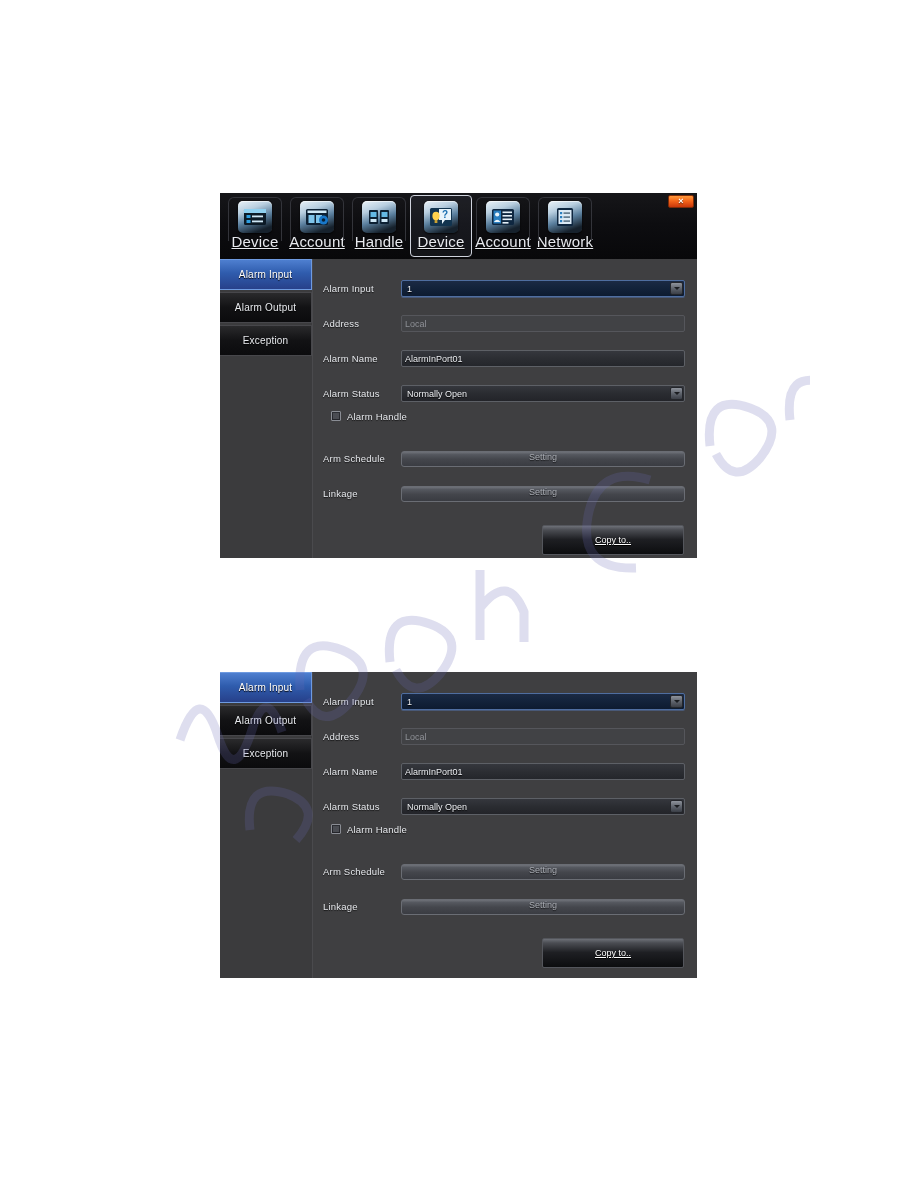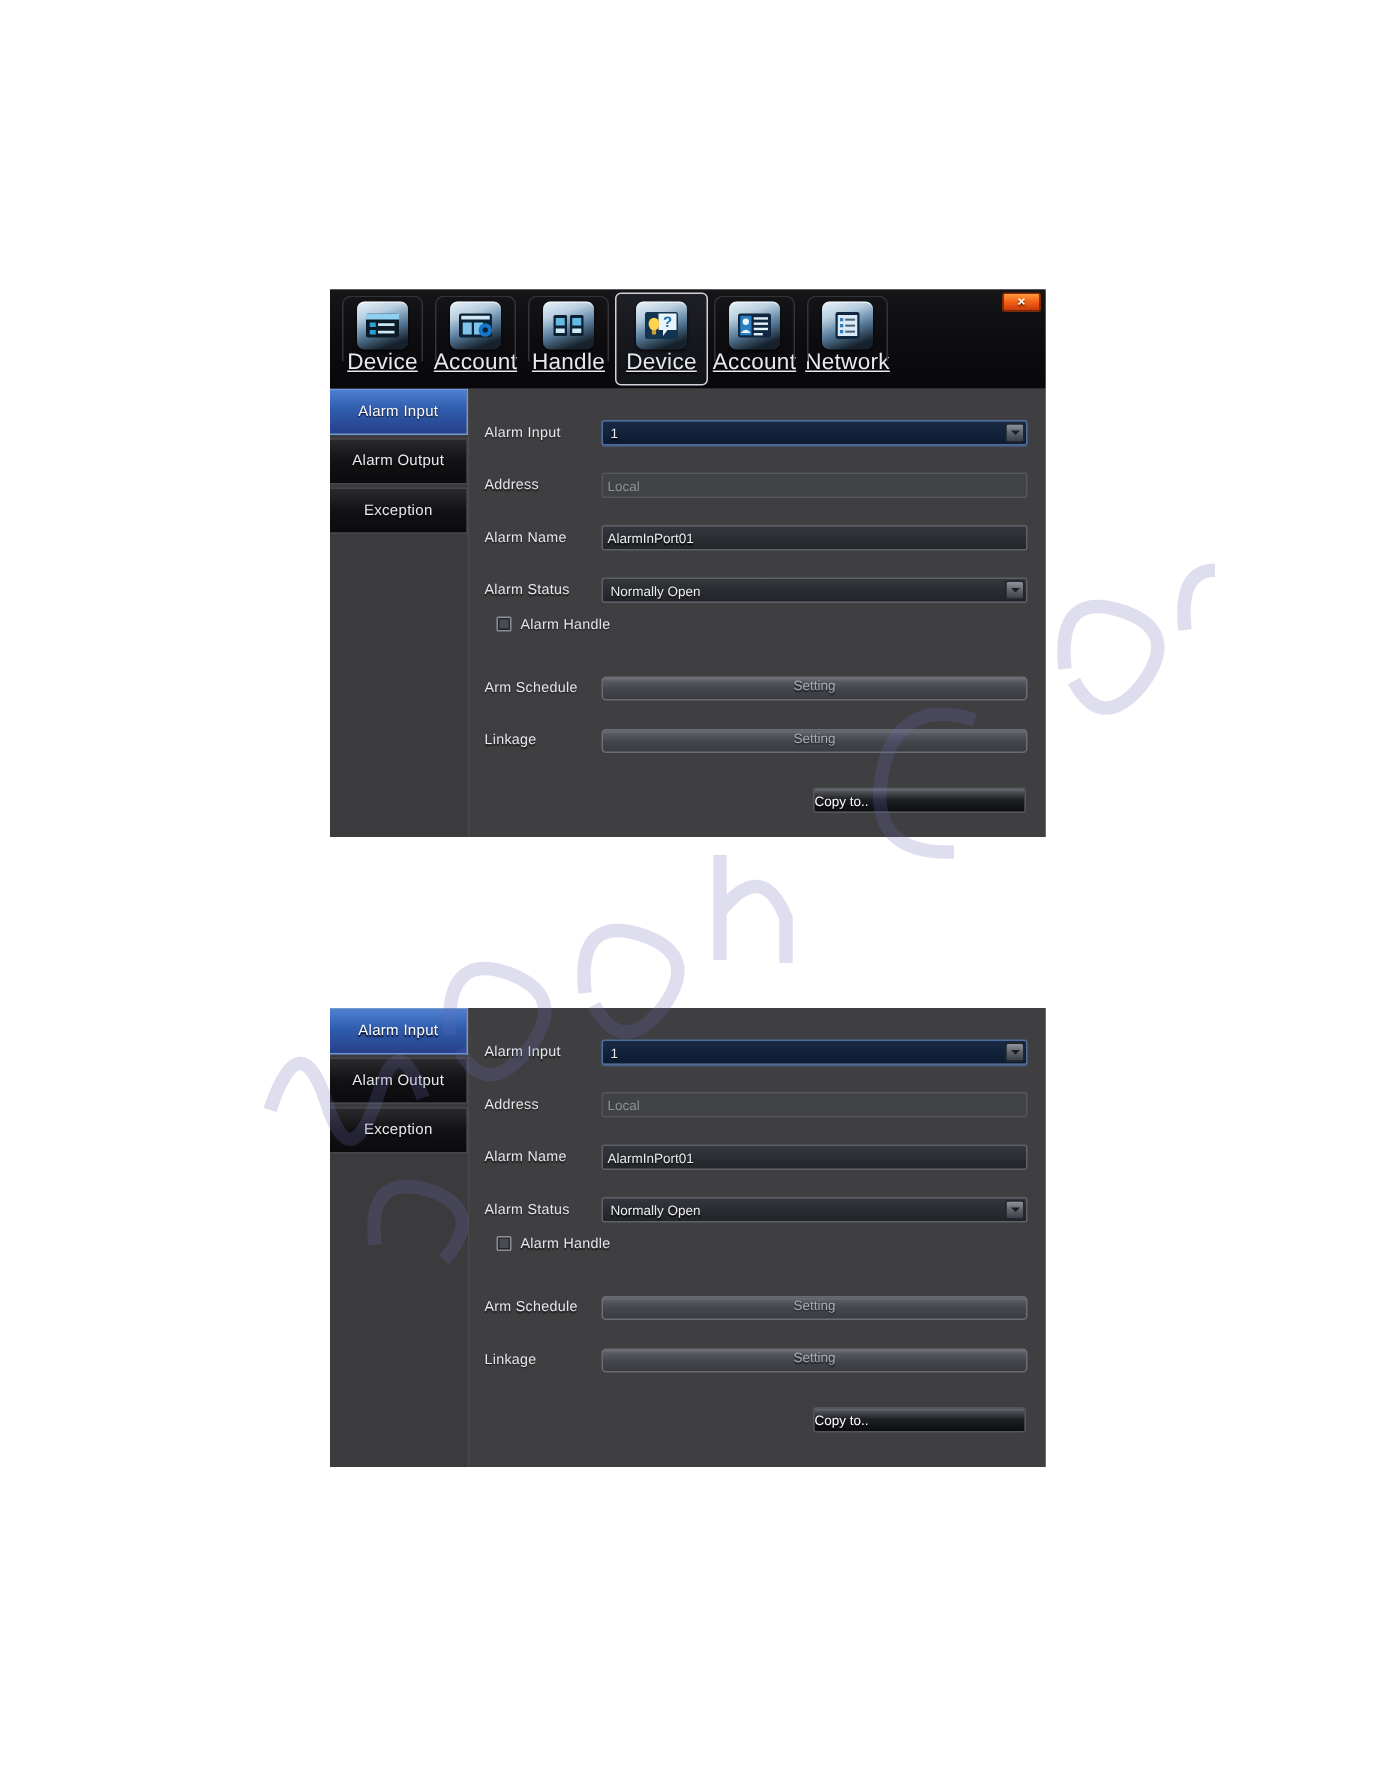--- a/index.html
+++ b/index.html
@@ -285,31 +285,32 @@
   }
 
   .copy-row {
     display: flex;
     justify-content: flex-end;
     margin-top: 14px;
     padding-right: 1px;
   }
   .btn-copy {
     width: 142px;
-    height: 17px;
+    height: 30px;
     border: 1px solid #54565c;
     border-radius: 2px;
     background: linear-gradient(180deg,#6d7077 0%,#4b4d53 14%,#1e1f23 48%,#0c0d0f 100%);
     display: flex;
     align-items: center;
-    justify-content: flex-start;
+    justify-content: center;
     font-size: 9px;
     color: #ffffff;
     text-shadow: 0 1px 1px #000;
     box-sizing: border-box;
+    text-decoration: underline;
   }
 </style>
 </head>
 <body>
 
 <div class="watermark">
   <svg viewBox="0 0 660 620" xmlns="http://www.w3.org/2000/svg">
     <g fill="none" stroke="#6a6ab4" stroke-width="9" opacity=".55">
       <path d="M30 470 q20 -60 38 -4 q16 50 34 -6 q14 -46 30 2"></path>
       <path d="M150 420 q-4 -58 42 -40 q38 16 8 52 q-26 30 -44 -2"></path>

